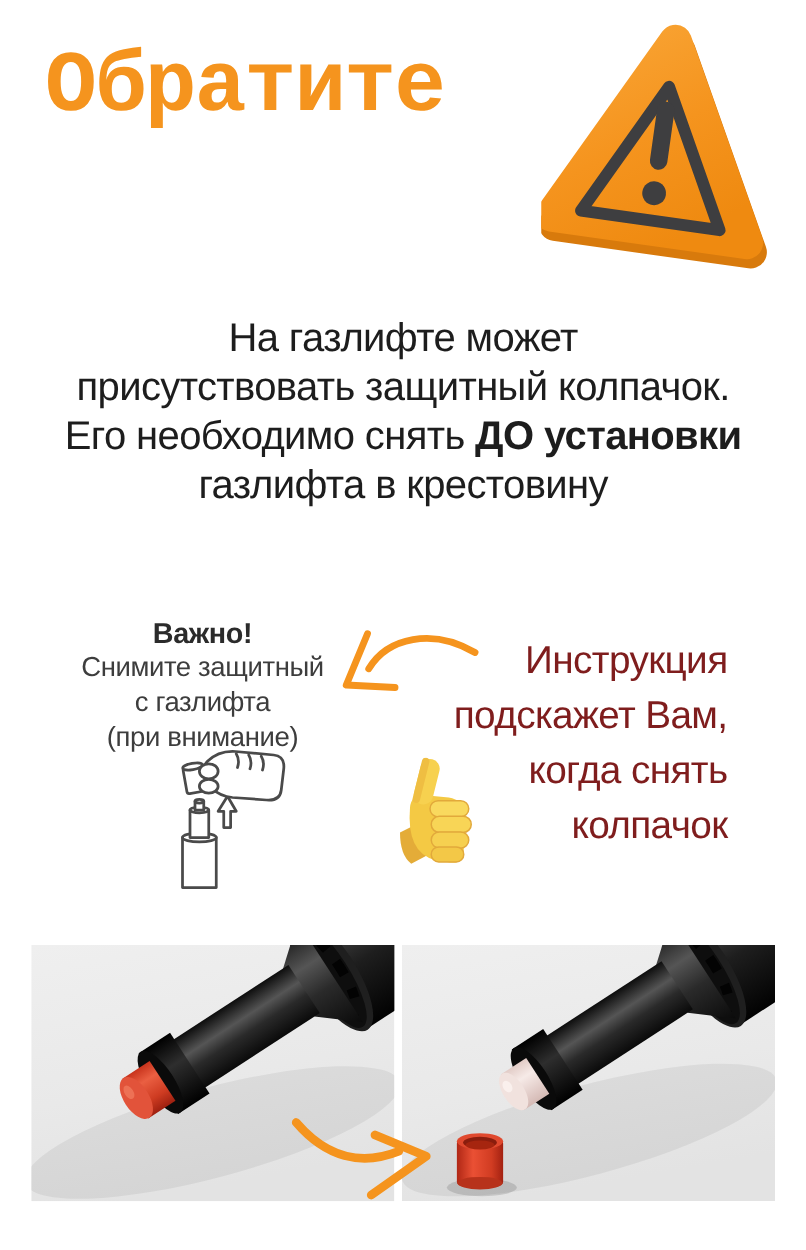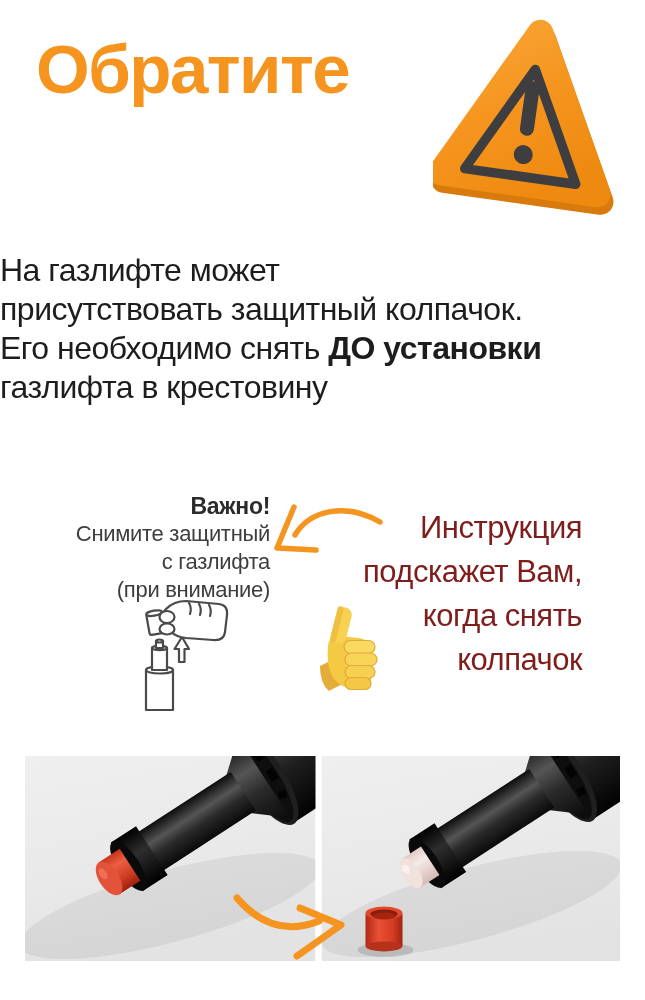--- a/index.html
+++ b/index.html
@@ -2,31 +2,31 @@
 <html><head>
 <meta charset="utf-8">
 <style>
   html,body{margin:0;padding:0;background:#fff;}
   .page{position:relative;width:645px;height:1000px;background:#ffffff;overflow:hidden;
         font-family:"Liberation Sans", sans-serif;}
 
   
   .headline{position:absolute;left:36px;top:22px;font-size:69px;line-height:96px;
             font-weight:bold;color:#F5941E;letter-spacing:-1.5px;}
-  .headline div{white-space:nowrap;}
+  .headline div{white-space:nowrap;font-family:Liberation Mono, monospace;}
 
   .triangle-svg{position:absolute;left:433px;top:14px;}
 
   
-  .notice{position:absolute;left:0;top:251px;width:645px;text-align:left;
+  .notice{position:absolute;left:0;top:251px;width:645px;text-align:center;
           font-size:32px;line-height:39px;color:#1d1d1d;letter-spacing:-0.5px;}
   .notice .b{font-weight:bold;}
 
   
-  .important{position:absolute;left:26px;top:492px;width:244px;text-align:right;
+  .important{position:absolute;left:40px;top:492px;width:244px;text-align:center;
              color:#3d3d3d;font-size:22px;line-height:28px;letter-spacing:-0.3px;}
   .important .ttl{font-weight:bold;color:#2b2b2b;font-size:23px;}
 
   .diagram-svg{position:absolute;left:126px;top:596px;}
 
   
   .curved-arrow-svg{position:absolute;left:270px;top:498px;}
   .instruction{position:absolute;right:63px;top:506px;text-align:right;
                font-size:31px;line-height:44px;color:#7f1d1d;letter-spacing:-0.5px;}
   .thumb-svg{position:absolute;left:314px;top:606px;}

